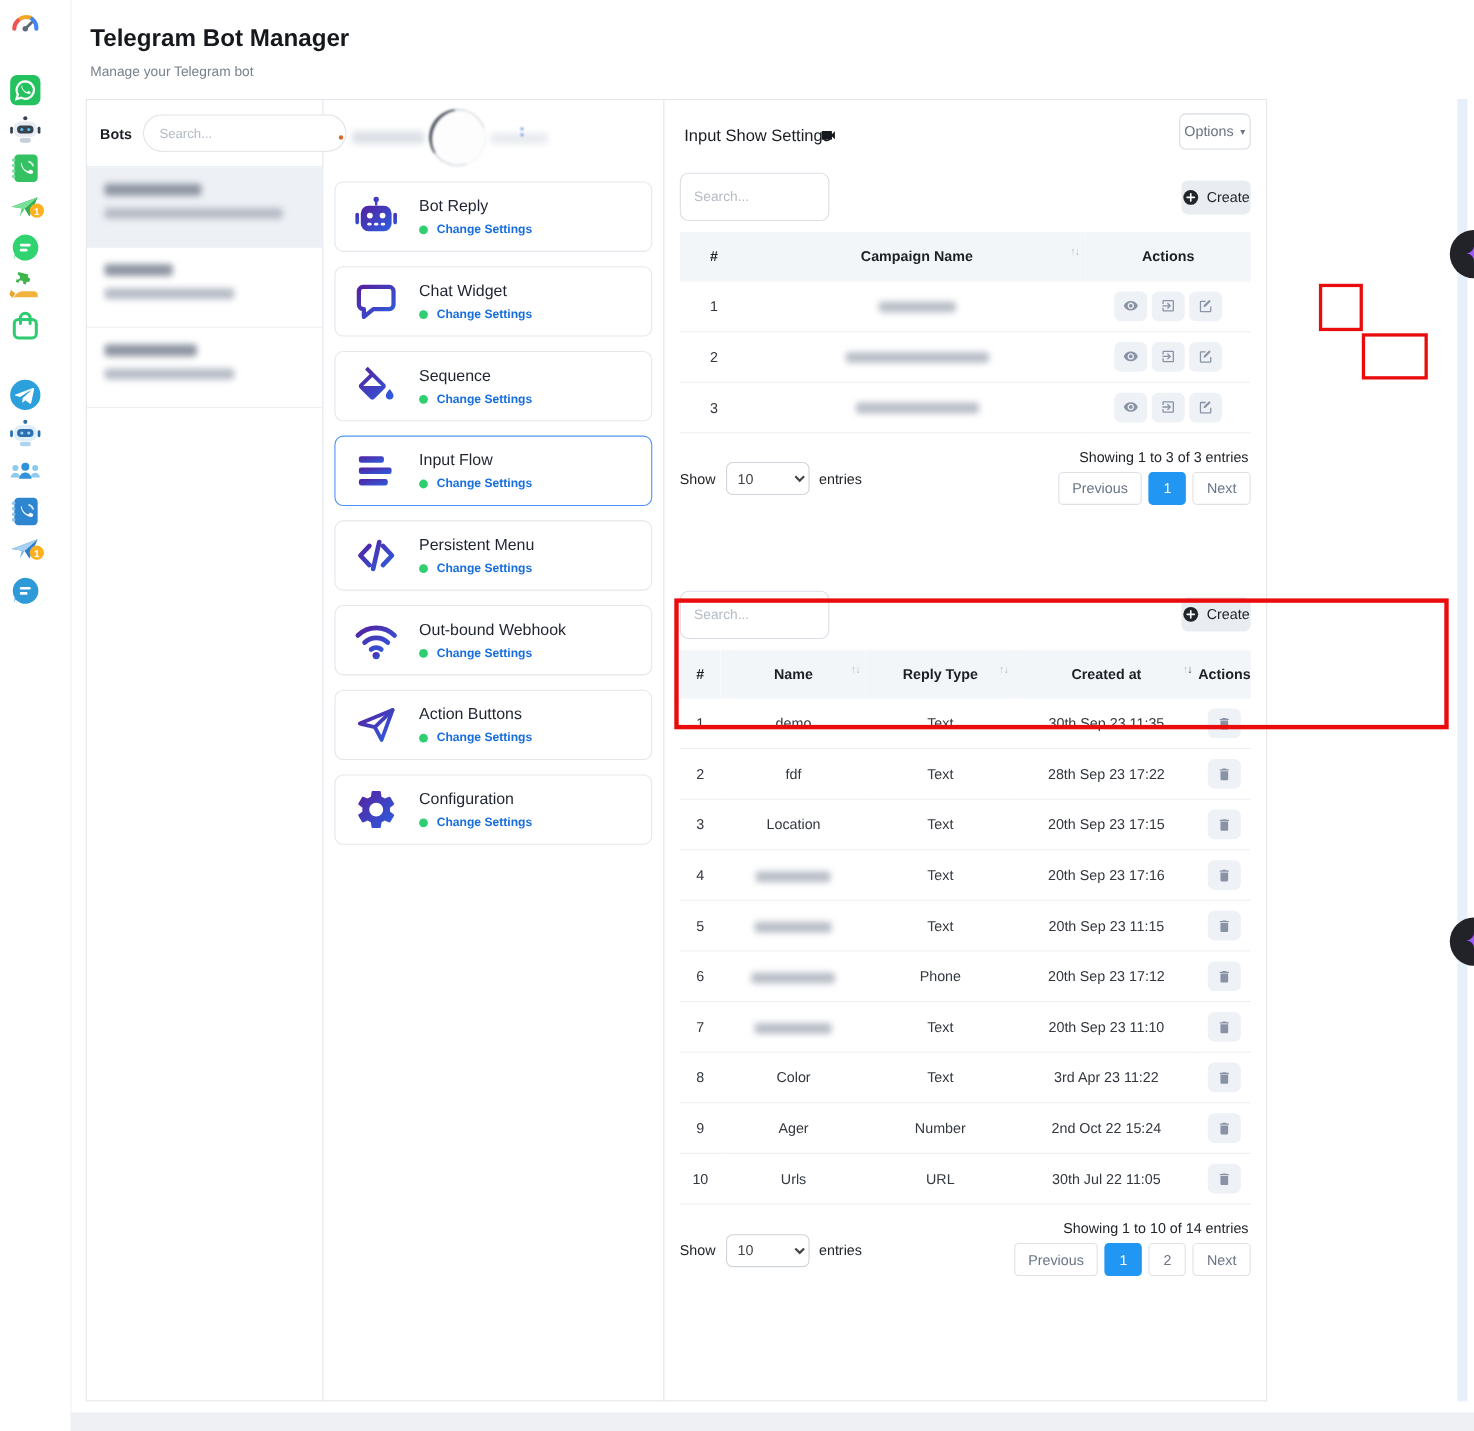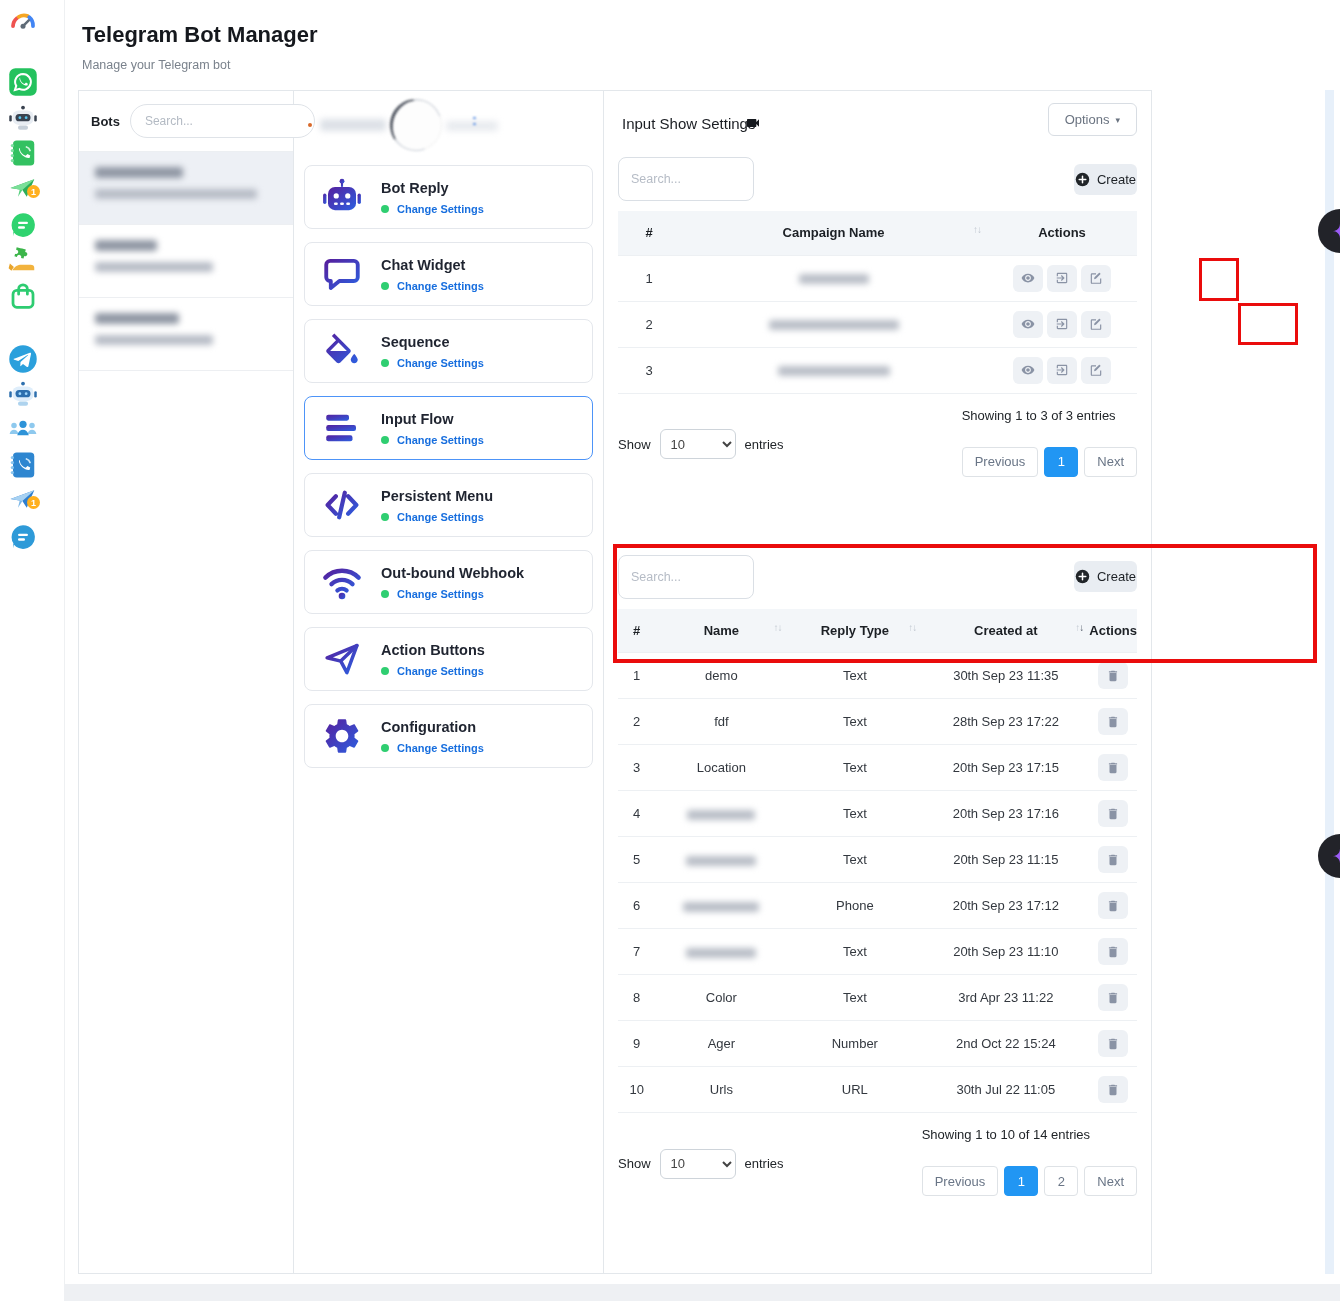--- a/index.html
+++ b/index.html
@@ -42,29 +42,29 @@
     background:#fdfdfd; border-left:3px solid #4b515c; border-top:1px solid #c9ced6; border-bottom:1px solid #c9ced6;
     border-right:1px solid #f2f2f2; transform:rotate(25deg); filter:blur(1px); }
   .ident-bar2 { position:absolute; left:140px; top:24px; width:52px; height:10px; background:#e8ebef; border-radius:3px; filter:blur(3px); }
   .ident-colon { position:absolute; left:166px; top:14px; color:#3f7ce0; font-size:15px; font-weight:bold; filter:blur(1px); }
   .settings-list { padding:10px 10px 0 10px; }
   .setting-card { height:64px; border:1px solid #e4e7ec; border-radius:8px; background:#fff;
     display:flex; align-items:center; gap:18px; padding:0 16px; margin-bottom:13px; cursor:pointer; }
   .setting-card.active { border-color:#4d94f8; }
   .sc-icon { width:42px; height:42px; flex:0 0 42px; }
   .sc-icon svg { width:100%; height:100%; display:block; }
-  .sc-title { font-size:14.5px; font-weight:700; color:#1f2430; margin-bottom:7px; }
+  .sc-title { font-size:14.5px; font-weight:400; color:#1f2430; margin-bottom:7px; }
   .sc-sub { display:flex; align-items:center; gap:8px; }
   .green-dot { width:8px; height:8px; border-radius:50%; background:#2fce71; }
   .sc-change { font-size:11px; font-weight:bold; color:#176ede; cursor:pointer; }
   
   .main-head { position:relative; height:48px; }
   .main-title { position:absolute; left:4px; top:14px; font-size:15px; color:#1a1d22; }
   .cam-icon { position:absolute; left:126px; top:14px; width:18px; height:16px; }
-  .options-btn { position:absolute; right:0; top:2px; padding:8px 16px; background:#fff; border:1px solid #d8dde3;
+  .options-btn { position:absolute; right:0; top:2px; padding:8px 4px; background:#fff; border:1px solid #d8dde3;
     border-radius:6px; font-size:13px; color:#6a7380; cursor:pointer; font-family:inherit; }
   .caret { display:inline-block; margin-left:6px; font-size:9px; vertical-align:1px; }
   .toolbar { display:flex; justify-content:space-between; align-items:center; margin-top:8px; }
   .tb-search { width:136px; height:44px; border:1px solid #dadfe5; border-radius:8px; padding:0 12px;
     font-size:12.5px; color:#495057; outline:none; font-family:inherit; }
   .tb-search::placeholder { color:#b6bcc6; }
   .create-btn { display:flex; align-items:center; gap:7px; padding:8px 1px; background:#e9edf2; border:none;
     border-radius:6px; font-size:13px; color:#1c2025; cursor:pointer; font-family:inherit; }
   .create-btn svg { width:15px; height:15px; }
   
@@ -76,21 +76,21 @@
   .sort-ic .on { color:#5a6270; }
   .cell-blur { display:inline-block; height:10px; background:#b9bec7; border-radius:3px; filter:blur(3px); vertical-align:middle; }
   .act-btn { display:inline-flex; align-items:center; justify-content:center; width:30px; height:27px;
     background:#eef1f5; border:none; border-radius:6px; margin:0 2px; cursor:pointer; }
   .act-btn svg { width:14px; height:14px; fill:#8a93a5; }
   
   .table-foot { display:flex; justify-content:space-between; margin-top:14px; }
   .show-group { display:flex; align-items:center; gap:9px; font-size:13px; color:#212529; padding-top:4px; }
   .page-size { width:76px; height:30px; border:1px solid #ced4da; border-radius:6px; font-size:13px;
     color:#444; padding:0 6px; font-family:inherit; background:#fff; }
-  .foot-right { display:flex; flex-direction:column; gap:24px; }
+  .foot-right { display:flex; flex-direction:column; align-items:flex-end; gap:6px; }
   .summary { font-size:13px; color:#212529; padding-right:2px; }
   .pagination { display:flex; gap:6px; }
   .pg-btn { min-width:34px; height:30px; padding:0 12px; background:#fff; border:1px solid #dee2e6; border-radius:4px;
     font-size:13px; color:#697586; cursor:pointer; font-family:inherit; }
   .pg-btn.num { padding:0; }
   .pg-btn.active { background:#2196f3; border-color:#2196f3; color:#fff; }
   
   .cf-section { margin-top:78px; }
   .cf-title { font-size:13.5px; color:#1c1f24; padding-left:2px; }
   .cf-section .toolbar { margin-top:40px; }

